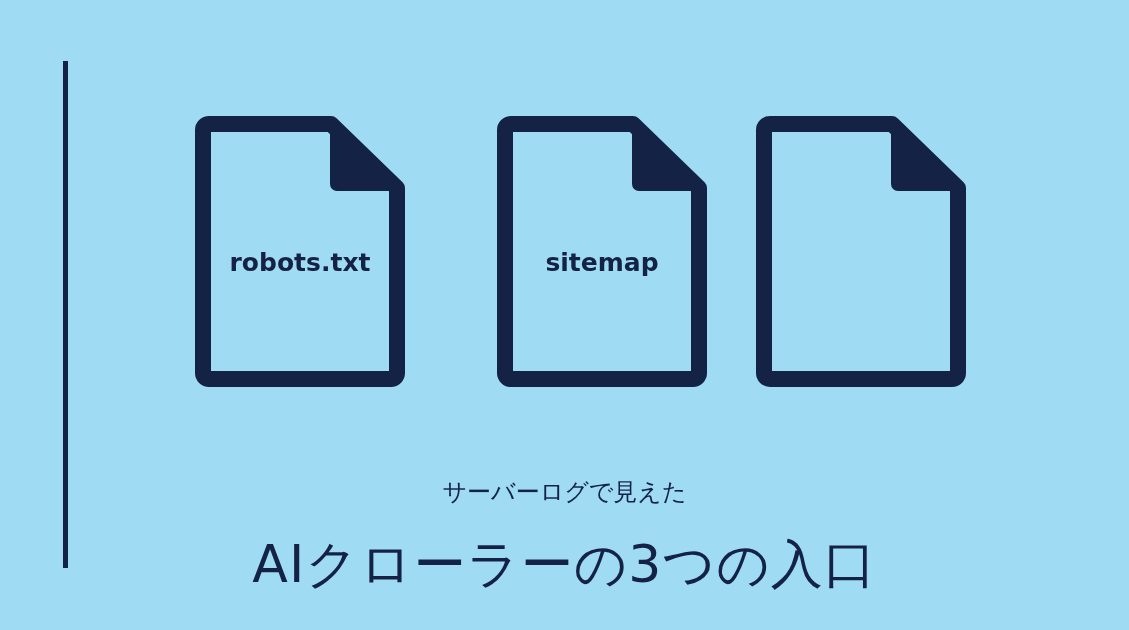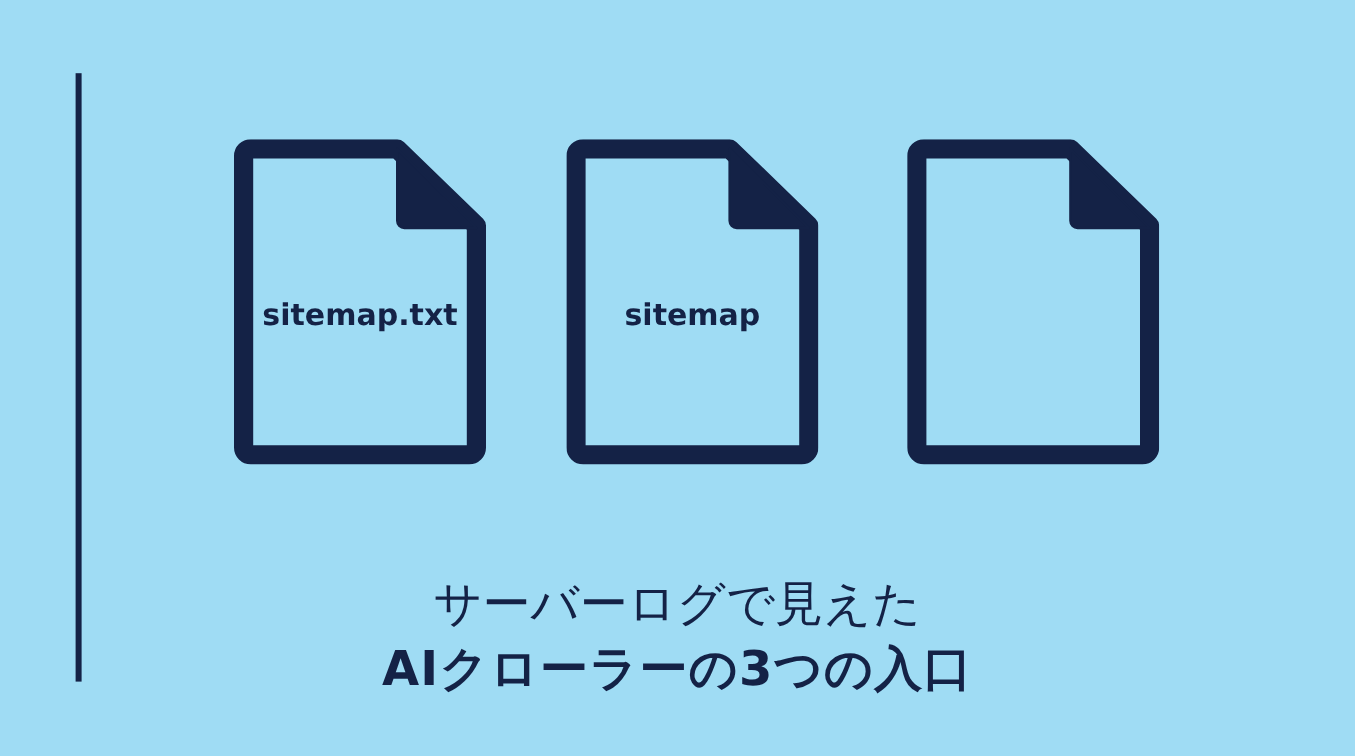--- a/index.html
+++ b/index.html
@@ -3,37 +3,37 @@
 <meta charset="utf-8">
 <style>
   html, body { margin:0; padding:0; }
   body { width:1129px; height:630px; background:#9fdcf4; position:relative; overflow:hidden;
          font-family:"DejaVu Sans", sans-serif; color:#142246; }
   .vline { position:absolute; left:63px; top:61px; width:5px; height:507px; background:#142246; }
   .file { position:absolute; top:116px; width:210px; height:271px; }
   .file svg { position:absolute; left:0; top:0; }
   .file .label { position:absolute; left:0; right:0; top:132px; text-align:center;
                  font-family:"DejaVu Sans", sans-serif; font-weight:bold; font-size:25px; color:#142246; }
-  .sub { position:absolute; left:0; right:0; top:476px; text-align:center; font-size:40px; font-weight:normal; color:#142246; }
-  .main { position:absolute; left:0; right:0; top:530px; text-align:center; font-size:40px; font-weight:bold; color:#142246; letter-spacing:1px; }
+  .sub { position:absolute; left:0; right:0; top:476px; text-align:center; font-size:24px; font-weight:normal; color:#142246; }
+  .main { position:absolute; left:0; right:0; top:530px; text-align:center; font-size:52px; font-weight:normal; color:#142246; letter-spacing:1px; }
 </style>
 </head>
 <body>
 
 <div class="vline"></div>
 
 <div class="file" style="left:195px;">
   <svg width="210" height="271" viewBox="0 0 210 271">
     <path d="M14 8 H136 L202 72 V257 a6 6 0 0 1 -6 6 H14 a6 6 0 0 1 -6 -6 V14 a6 6 0 0 1 6 -6 Z" fill="none" stroke="#142246" stroke-width="16" stroke-linejoin="round"></path>
     <path d="M136 8 V68 a6 6 0 0 0 6 6 H202 Z" fill="#142246" stroke="#142246" stroke-width="2" stroke-linejoin="round"></path>
   </svg>
-  <div class="label">sitemap.txt</div>
+  <div class="label">robots.txt</div>
 </div>
 
-<div class="file" style="left:472px;">
+<div class="file" style="left:497px;">
   <svg width="210" height="271" viewBox="0 0 210 271">
     <path d="M14 8 H136 L202 72 V257 a6 6 0 0 1 -6 6 H14 a6 6 0 0 1 -6 -6 V14 a6 6 0 0 1 6 -6 Z" fill="none" stroke="#142246" stroke-width="16" stroke-linejoin="round"></path>
     <path d="M136 8 V68 a6 6 0 0 0 6 6 H202 Z" fill="#142246" stroke="#142246" stroke-width="2" stroke-linejoin="round"></path>
   </svg>
   <div class="label">sitemap</div>
 </div>
 
 <div class="file" style="left:756px;">
   <svg width="210" height="271" viewBox="0 0 210 271">
     <path d="M14 8 H136 L202 72 V257 a6 6 0 0 1 -6 6 H14 a6 6 0 0 1 -6 -6 V14 a6 6 0 0 1 6 -6 Z" fill="none" stroke="#142246" stroke-width="16" stroke-linejoin="round"></path>

